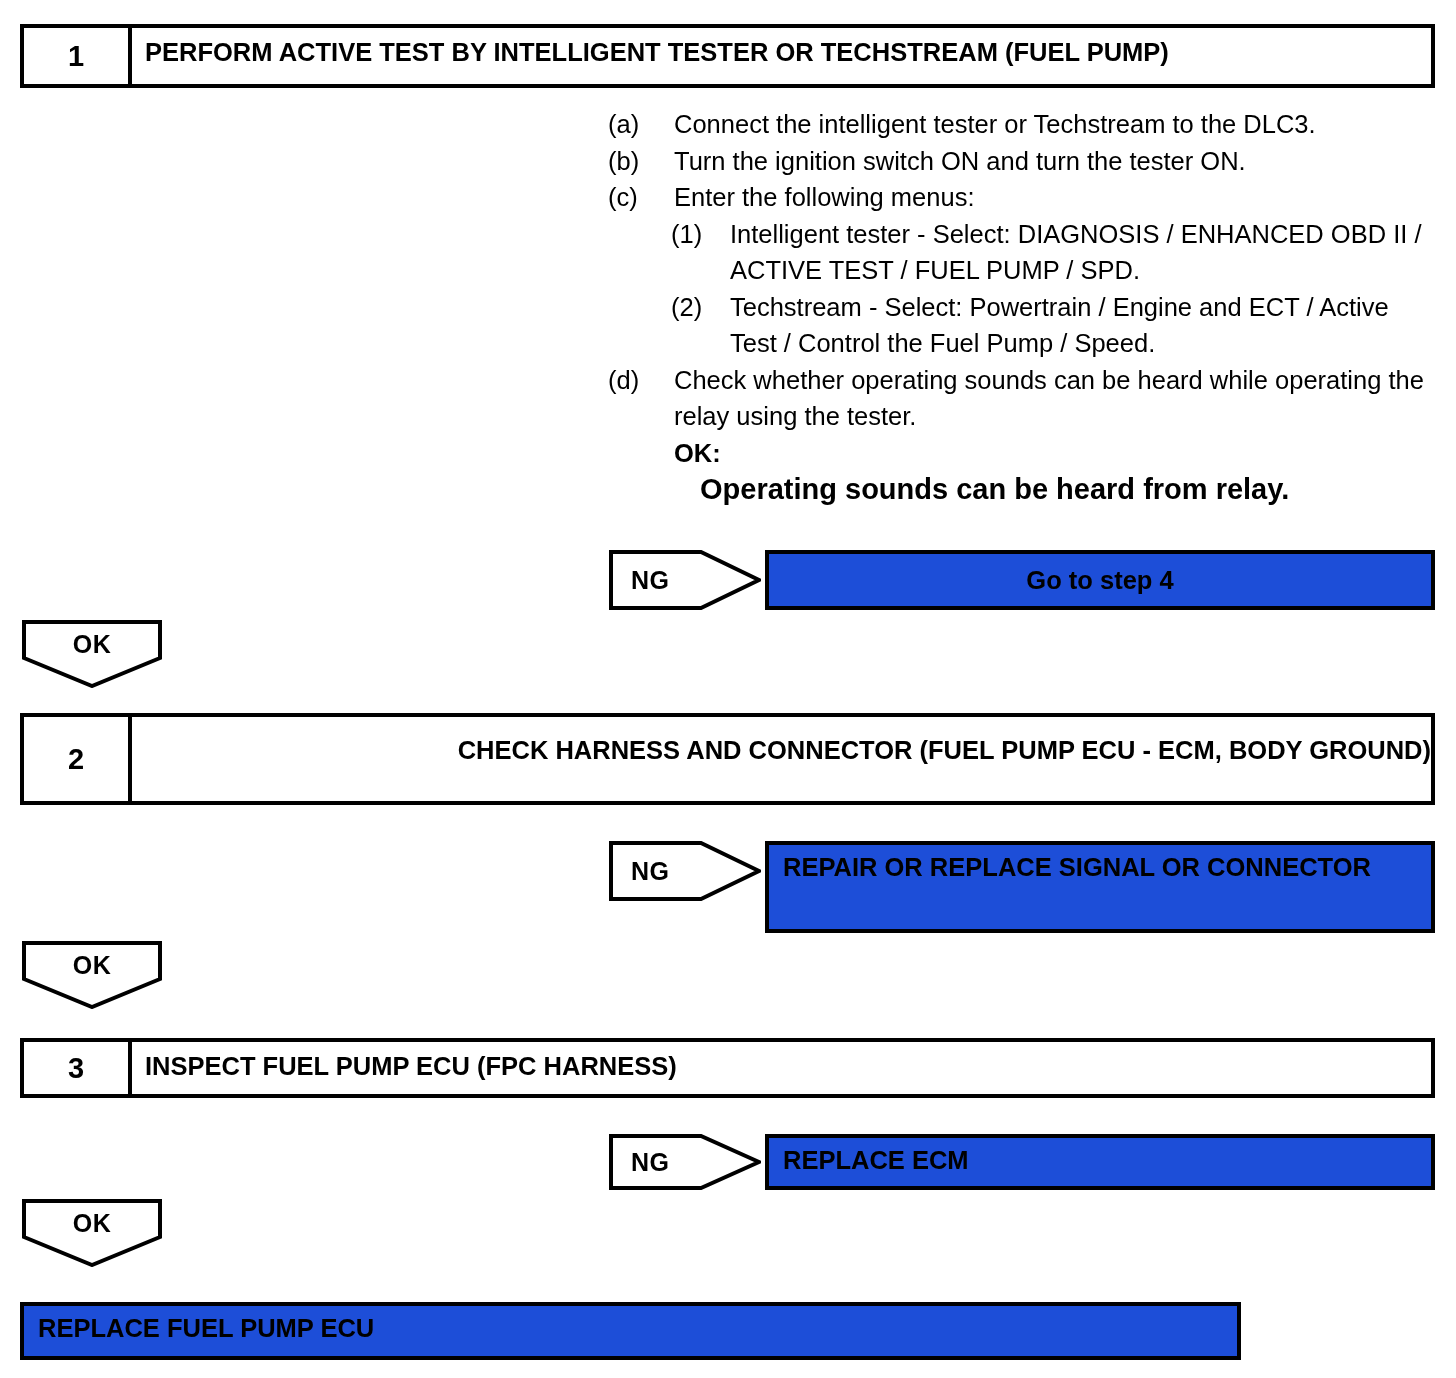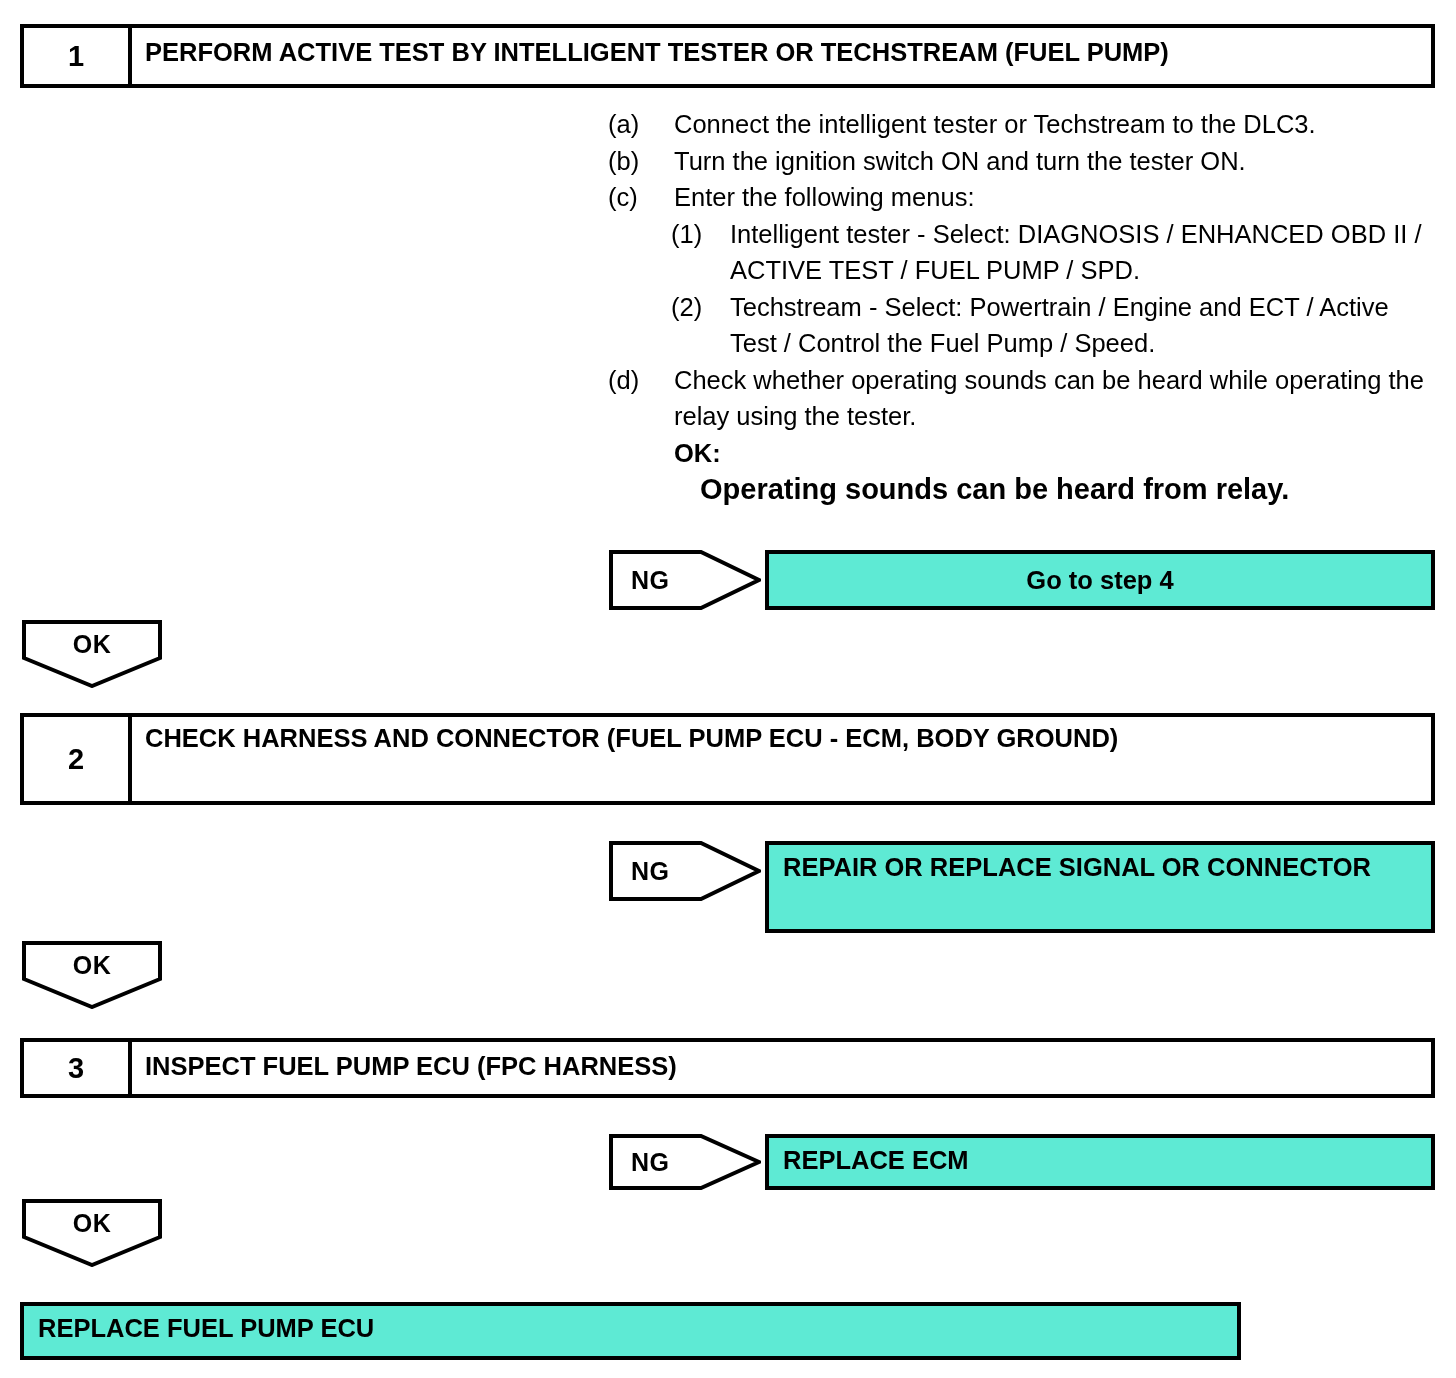--- a/index.html
+++ b/index.html
@@ -41,26 +41,26 @@
     display: flex;
     align-items: flex-start;
     padding: 11px 0 0 13px;
   }
   .step-title {
     font-size: 25.5px;
     font-weight: bold;
     line-height: 1.05;
     white-space: nowrap;
   }
-  .step-box.tall .step-title-wrap { padding-top: 8px; }
+  .step-box.tall .step-title-wrap { padding-top: 20px; justify-content: flex-end; }
 
   
   .result-box {
     border: 4px solid #000;
-    background: #5eead4;
+    background: #1d4ed8;
     display: flex;
     align-items: flex-start;
   }
   .result-box.center {
     align-items: center;
     justify-content: center;
   }
   .result-text {
     font-size: 25.5px;
     font-weight: bold;

